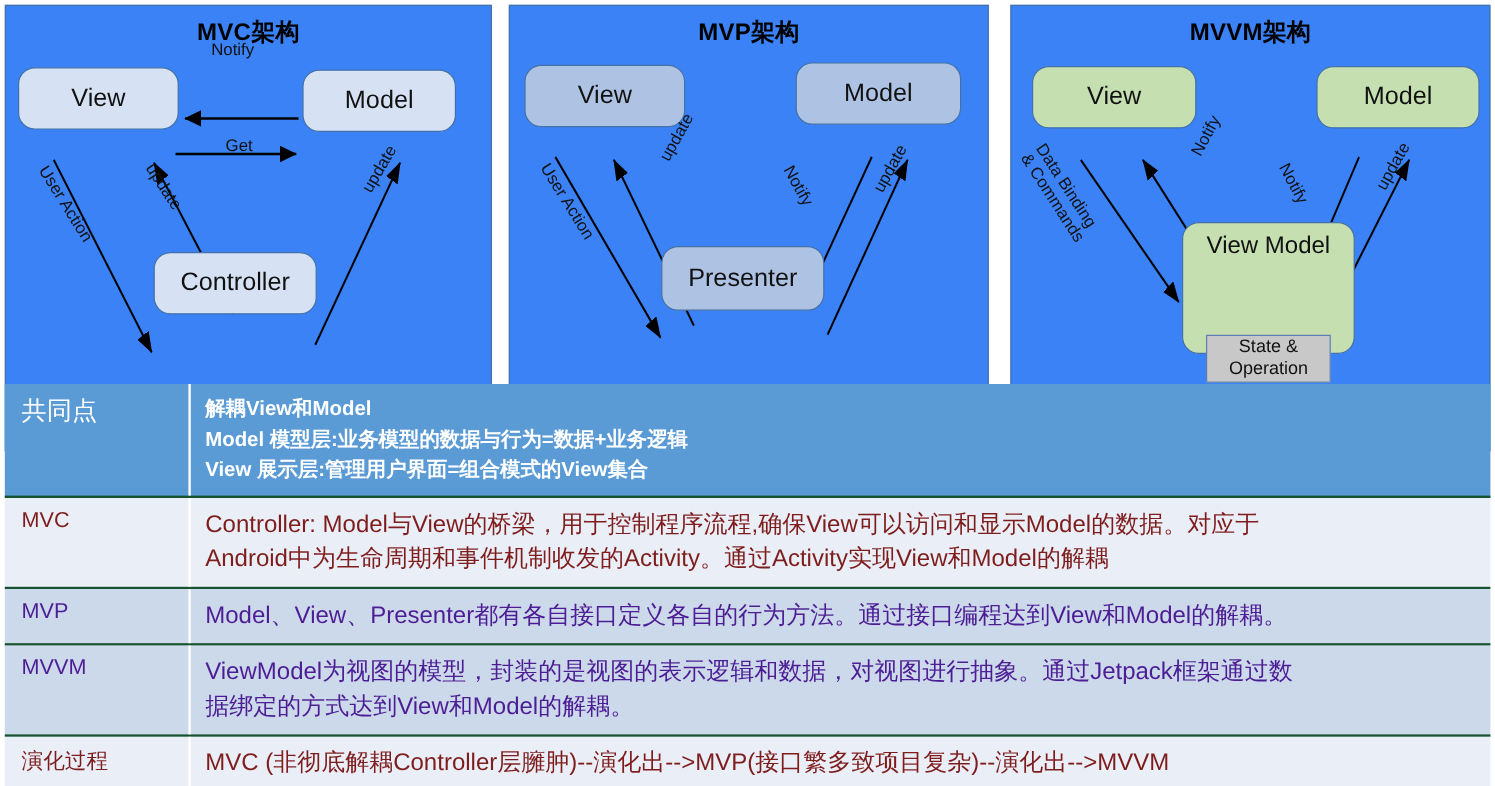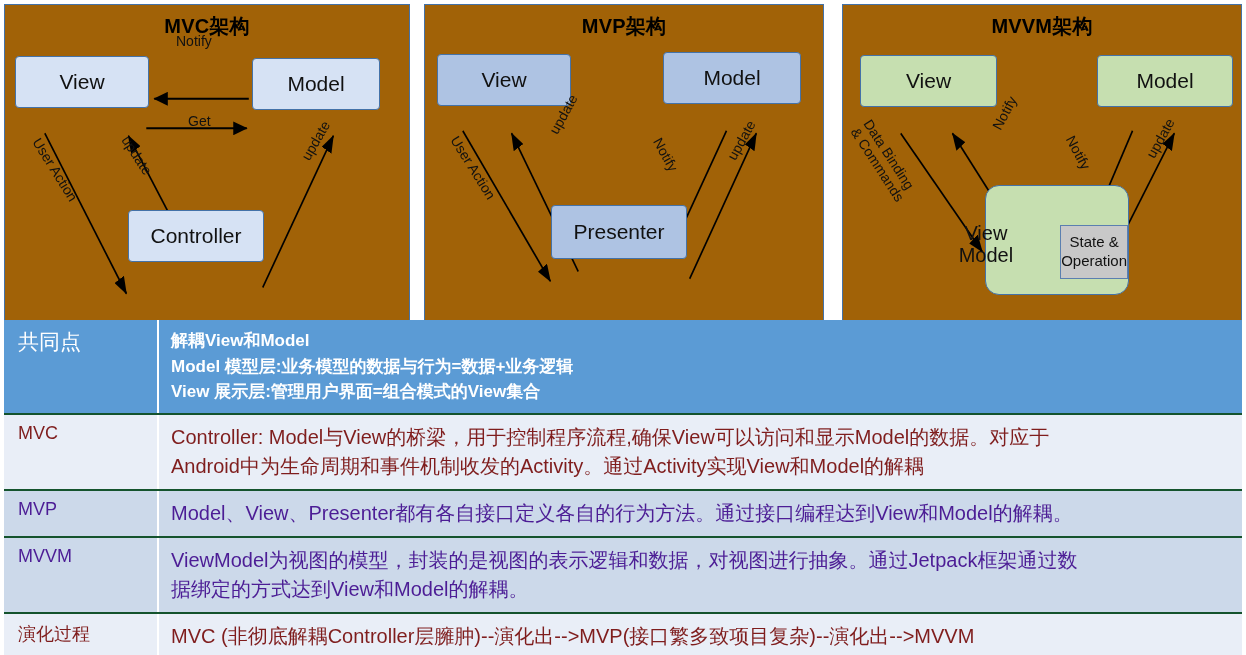--- a/index.html
+++ b/index.html
@@ -8,51 +8,51 @@
     background:#ffffff;
     font-family:"Liberation Sans","DejaVu Sans",sans-serif;
     overflow:hidden;
   }
   .page{position:relative;width:1246px;height:655px;}
 
   
   .diagrams{position:absolute;left:0;top:0;width:1246px;height:310px;}
   .panel{
     position:absolute;top:4px;height:372px;
-    background:#a16207;border:1px solid #4472a8;
+    background:#3b82f6;border:1px solid #4472a8;
     box-sizing:border-box;
   }
   #panel-mvc{left:4px;width:406px;}
   #panel-mvp{left:424px;width:400px;}
   #panel-mvvm{left:842px;width:400px;}
 
   .panel-title{
     position:absolute;left:0;right:0;top:8px;
     text-align:center;
     font-weight:bold;font-size:20px;color:#000;
     letter-spacing:.2px;
   }
 
   .node{
     position:absolute;
-    border-radius:4px;
+    border-radius:14px;
     border:1px solid #4472a8;
     box-sizing:border-box;
     display:flex;align-items:center;justify-content:center;
     font-size:21px;color:#111;
     text-align:center;
     line-height:1.15;
   }
   .blue-light{background:#d6e2f4;}
   .blue-mid{background:#aec3e3;}
   .green{background:#c6dfb0;}
 
   .vm-node{
-    flex-direction:row;
-    justify-content:flex-end;
+    flex-direction:column;
+    justify-content:space-between;
     padding-top:8px;
     border-radius:14px;
     gap:47px;
   }
   .vm-title{font-size:20px;color:#111;line-height:1.1;}
   .state-box{
     margin-top:16px;
     width:104px;height:54px;
     background:#c8c8c8;
     border:1px solid #5b7fb0;

